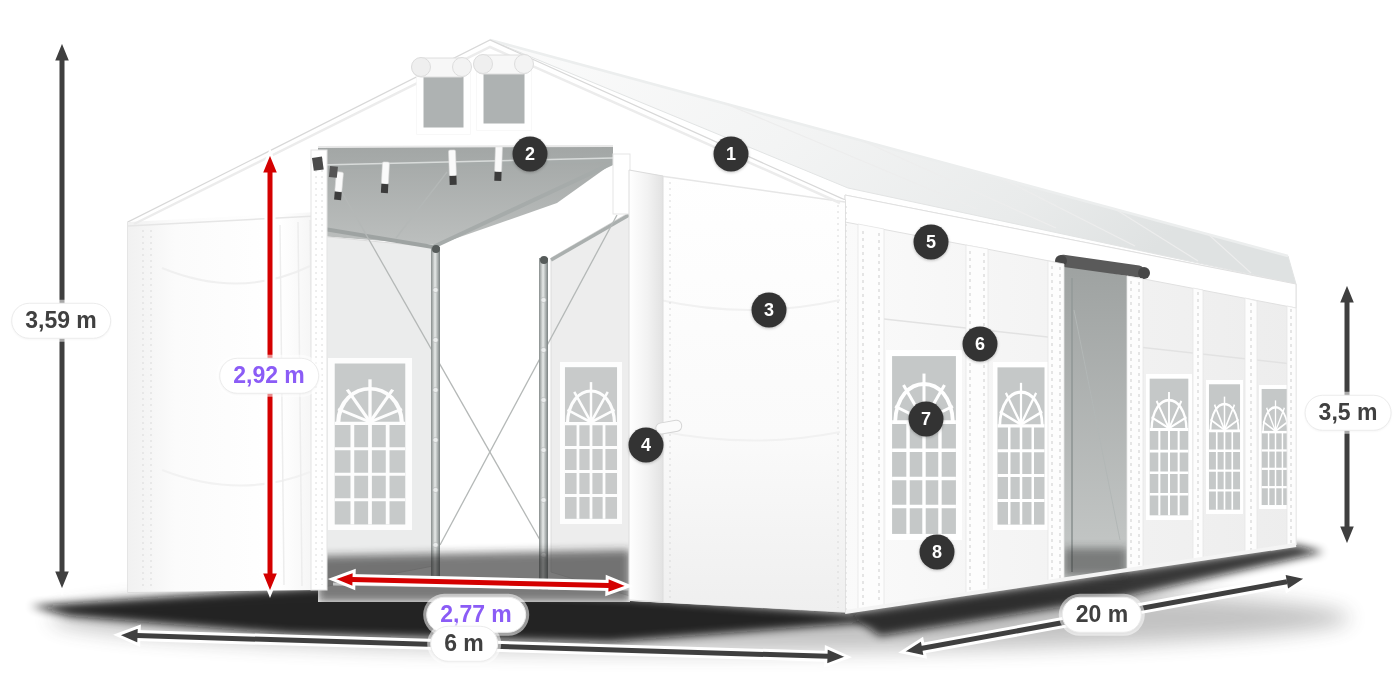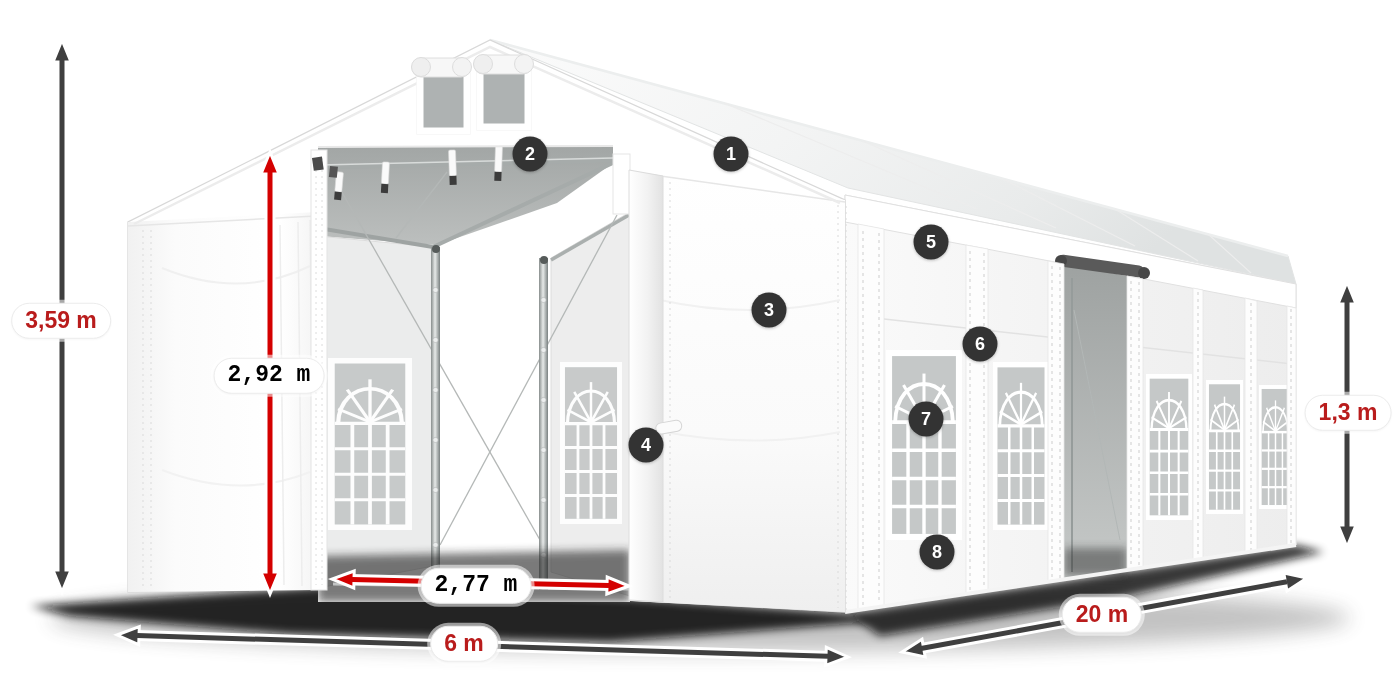--- a/index.html
+++ b/index.html
@@ -5,25 +5,25 @@
   html,body{margin:0;padding:0;background:#fff;}
   .stage{
     position:relative;width:1400px;height:700px;background:#fff;overflow:hidden;
     font-family:"Liberation Sans","DejaVu Sans",sans-serif;
   }
   .stage svg{position:absolute;left:0;top:0;}
   
   .pill{
     position:absolute;transform:translate(-50%,-50%);
     background:#fff;border:1px solid #ececec;border-radius:19px;
-    padding:3px 13px 5px 13px;font-size:23px;font-weight:bold;color:#b91c1c;
+    padding:3px 13px 5px 13px;font-size:23px;font-weight:bold;color:#404040;
     white-space:nowrap;box-shadow:0 0 0 3px rgba(255,255,255,.55),0 1px 2px rgba(0,0,0,.08);
     line-height:1.15;z-index:20;
   }
-  .pill.red{color:#000000;font-family:Liberation Mono, monospace;}
+  .pill.red{color:#8b5cf6;}
   
   .badge{
     position:absolute;transform:translate(-50%,-50%);
     width:35px;height:35px;border-radius:50%;background:#333333;color:#fff;
     display:flex;align-items:center;justify-content:center;
     font-size:18px;font-weight:bold;z-index:15;
     box-shadow:0 1px 3px rgba(0,0,0,.25);cursor:pointer;
   }
 </style>
 </head>
@@ -328,24 +328,24 @@
   <g>
     <line x1="1347" y1="298" x2="1347" y2="531" stroke="#ffffff" stroke-width="11"></line>
     <polygon points="1347,282 1338,304 1356,304" fill="#3f3f3f" stroke="#ffffff" stroke-width="3"></polygon>
     <polygon points="1347,547 1338,525 1356,525" fill="#3f3f3f" stroke="#ffffff" stroke-width="3"></polygon>
     <line x1="1347" y1="301" x2="1347" y2="528" stroke="#3f3f3f" stroke-width="5"></line>
   </g>
 </svg>
 
 <div class="pill" style="left:61px;top:321px">3,59 m</div>
 <div class="pill red" style="left:269px;top:376px">2,92 m</div>
-<div class="pill red" style="left:476px;top:586px">2,77 m</div>
+<div class="pill red" style="left:476px;top:615px">2,77 m</div>
 <div class="pill" style="left:464px;top:644px">6 m</div>
 <div class="pill" style="left:1102px;top:615px">20 m</div>
-<div class="pill" style="left:1348px;top:413px">1,3 m</div>
+<div class="pill" style="left:1348px;top:413px">3,5 m</div>
 
 <div class="badge" style="left:731px;top:154px">1</div>
 <div class="badge" style="left:530px;top:154px">2</div>
 <div class="badge" style="left:769px;top:310px">3</div>
 <div class="badge" style="left:646px;top:445px">4</div>
 <div class="badge" style="left:931px;top:242px">5</div>
 <div class="badge" style="left:980px;top:344px">6</div>
 <div class="badge" style="left:926px;top:419px">7</div>
 <div class="badge" style="left:937px;top:552px">8</div>
 

